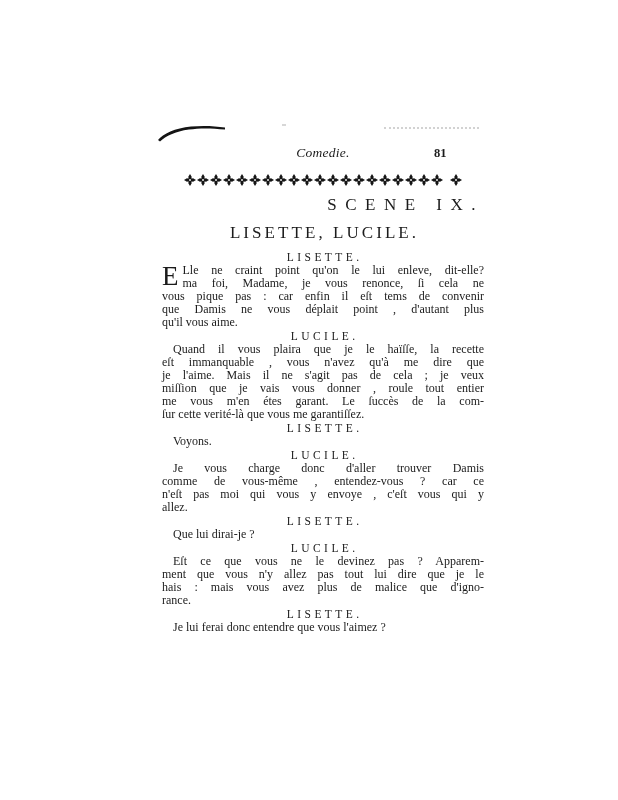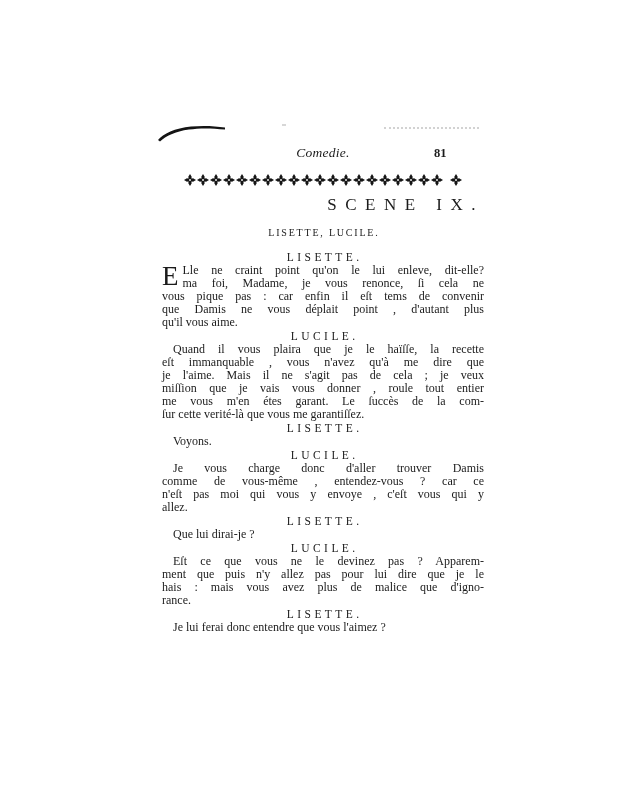--- a/index.html
+++ b/index.html
@@ -53,21 +53,21 @@
   .scene {
     margin-top: 10px;
     text-align: right;
     font-size: 17px; line-height: 18px;
     letter-spacing: .5em; padding-left: .5em;
     white-space: nowrap;
   }
   .cast {
     margin-top: 12px;
     text-align: center;
-    font-size: 10px; line-height: 13px;
+    font-size: 17px; line-height: 13px;
     letter-spacing: .18em; padding-left: .18em;
     white-space: nowrap;
   }
   .speeches { margin-top: 12px; }
   .speaker {
     text-align: center;
     font-size: 11.5px; line-height: 13px;
     letter-spacing: .3em; padding-left: .3em;
     margin-top: 1px;
     white-space: nowrap;
@@ -352,21 +352,21 @@
         <div class="line j">n'eſt pas moi qui vous y envoye , c'eſt vous qui y</div>
         <div class="line">allez.</div>
       </div>
       <div class="speaker">LISETTE.</div>
       <div class="para">
         <div class="line ind">Que lui dirai-je ?</div>
       </div>
       <div class="speaker">LUCILE.</div>
       <div class="para">
         <div class="line j ind">Eſt ce que vous ne le devinez pas ? Apparem-</div>
-        <div class="line j">ment que puis n'y allez pas pour lui dire que je le</div>
+        <div class="line j">ment que vous n'y allez pas tout lui dire que je le</div>
         <div class="line j">hais : mais vous avez plus de malice que d'igno-</div>
         <div class="line">rance.</div>
       </div>
       <div class="speaker">LISETTE.</div>
       <div class="para">
         <div class="line ind">Je lui ferai donc entendre que vous l'aimez ?</div>
       </div>
     </div>
 
 </div>

